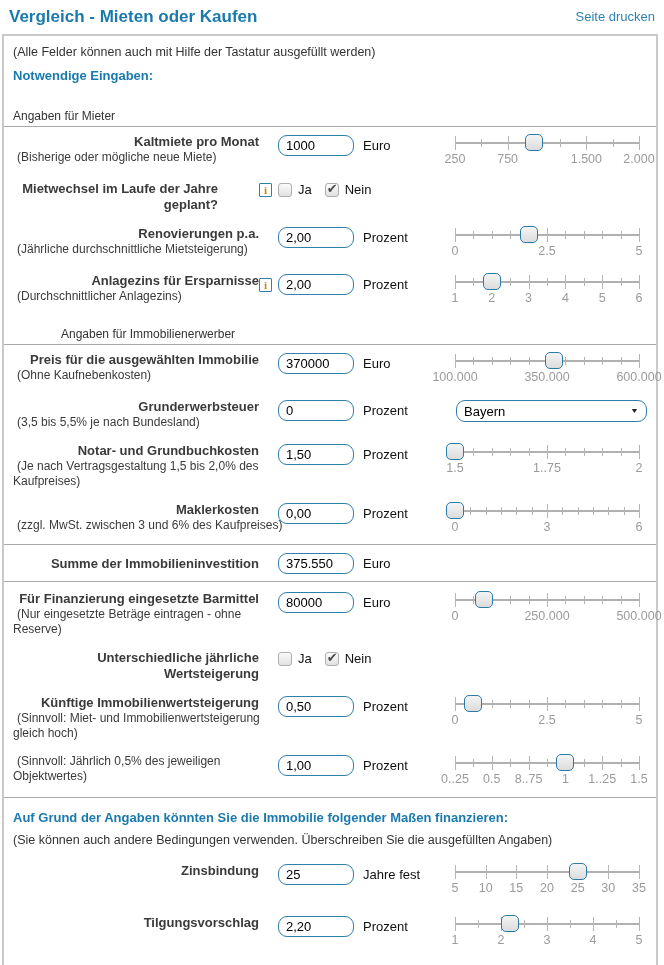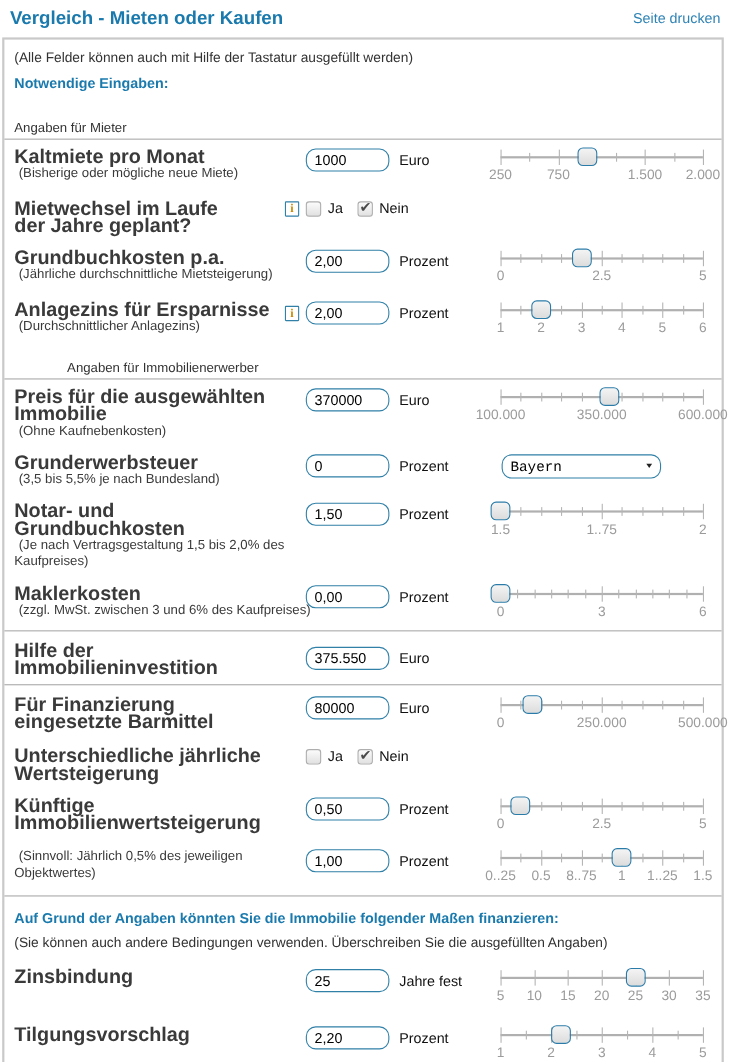--- a/index.html
+++ b/index.html
@@ -21,21 +21,21 @@
   .sec-label { padding: 0 9px; font-size: 12px; color: #333; margin-bottom: 3px; }
   .sec-label.second { margin-top: 20px; margin-left: 48px; }
   .hr { height: 1px; background: #aaa; }
   .hr.under-sec { margin-bottom: 7px; }
   .fin-heading { padding: 0 9px; font-size: 13px; font-weight: bold; color: #1a7aad; margin: 12px 0 8px; }
   .fin-note { padding: 0 9px; font-size: 12.5px; color: #333; margin-bottom: 16px; }
 
   
   .row { display: flex; align-items: flex-start; padding: 0 9px; margin-bottom: 13px; }
   .lbl { width: 246px; flex: none; }
-  .lbl .t { font-size: 18px; font-weight: bold; color: #3a3a3a; line-height: 16px; }
+  .lbl .t { font-size: 13px; font-weight: bold; color: #3a3a3a; line-height: 16px; text-align: right; }
   .row.narrowlbl .lbl .t { max-width: 205px; }
   .lbl .s { font-size: 12px; color: #3a3a3a; line-height: 15px; text-indent: 4px; width: 272px; }
   .ctl { width: 194px; flex: none; display: flex; align-items: center; margin-top: 1px; }
   .islot { width: 19px; flex: none; display: flex; align-items: center; }
   .info {
     width: 13px; height: 14px; border: 1px solid #3080a8; background: #fff;
     color: #c98a00; font-family: "Liberation Serif", serif; font-weight: bold; font-size: 11px;
     display: flex; align-items: center; justify-content: center; border-radius: 1px; cursor: pointer;
   }
   input.val {
@@ -54,21 +54,21 @@
   .cb.checked::after { content: "✔"; position: absolute; top: -3px; left: 1px; font-size: 13px; color: #4a4a4a; }
   .cb-label { margin: 0 13px 0 6px; font-size: 13px; color: #111; text-align: center; }
 
   
   .sel {
     border: 1px solid #3080a8; border-radius: 9px; background: #fff; cursor: pointer;
     display: flex; align-items: center; justify-content: space-between;
     height: 22px; padding: 0 7px; font-size: 13px; color: #000; flex: none;
   }
   .sel .arrow { font-size: 9px; color: #222; transform: scaleY(0.8); }
-  .sel.bundesland { width: 145px; margin-left: 3px; margin-top: 1px; font-family: Liberation Mono, monospace; }
+  .sel.bundesland { width: 191px; margin-left: 3px; margin-top: 1px; }
 
   
   .sliderwrap { flex: 1; }
   .slider { position: relative; width: 184px; height: 36px; margin-left: 2px; margin-top: -2px; cursor: pointer; }
   .slider .track { position: absolute; left: 0; right: 0; top: 10px; height: 2px; background: #b0b0b0; }
   .slider .tick { position: absolute; width: 1px; background: #b5b5b5; top: 7px; height: 8px; }
   .slider .tick.major { top: 4px; height: 14px; }
   .slider .tlabel {
     position: absolute; top: 20px; transform: translateX(-50%);
     font-size: 12.5px; color: #9b9b9b; white-space: nowrap;
@@ -138,21 +138,21 @@
         </span>
       <span class="cb"></span>
       <span class="cb-label">Ja</span>
       <span class="cb checked"></span>
       <span class="cb-label">Nein</span>
     </div>
   </div>
 
   <div class="row">
     <div class="lbl">
-      <div class="t">Grundbuchkosten p.a.</div>
+      <div class="t">Renovierungen p.a.</div>
       <div class="s">(Jährliche durchschnittliche Mietsteigerung)</div>
     </div>
     <div class="ctl">
       <span class="islot"></span>
       <input class="val" value="2,00" style="">
       <span class="unit">Prozent</span>
     </div>
     <div class="sliderwrap">
         <div class="slider">
           <div class="track"></div>
@@ -326,32 +326,33 @@
           <span class="tlabel" style="left: 0%;">0</span>
           <span class="tlabel" style="left: 50%;">3</span>
           <span class="tlabel" style="left: 100%;">6</span>
           <div class="handle" style="left: 0%;"></div>
         </div>
       </div>
   </div>
 
   <div class="row sum">
     <div class="lbl">
-      <div class="t">Hilfe der Immobilieninvestition</div>
+      <div class="t">Summe der Immobilieninvestition</div>
     </div>
     <div class="ctl">
       <span class="islot"></span>
       <input class="val" value="375.550" style="">
       <span class="unit">Euro</span>
     </div>
   </div>
 
   <div class="row">
     <div class="lbl">
       <div class="t">Für Finanzierung eingesetzte Barmittel</div>
+      <div class="s">(Nur eingesetzte Beträge eintragen - ohne Reserve)</div>
     </div>
     <div class="ctl">
       <span class="islot"></span>
       <input class="val" value="80000" style="">
       <span class="unit">Euro</span>
     </div>
     <div class="sliderwrap">
         <div class="slider">
           <div class="track"></div>
           <div class="tick major" style="left: 0%;"></div>
@@ -382,20 +383,21 @@
       <span class="cb"></span>
       <span class="cb-label">Ja</span>
       <span class="cb checked"></span>
       <span class="cb-label">Nein</span>
     </div>
   </div>
 
   <div class="row">
     <div class="lbl">
       <div class="t">Künftige Immobilienwertsteigerung</div>
+      <div class="s">(Sinnvoll: Miet- und Immobilienwertsteigerung gleich hoch)</div>
     </div>
     <div class="ctl">
       <span class="islot"></span>
       <input class="val" value="0,50" style="">
       <span class="unit">Prozent</span>
     </div>
     <div class="sliderwrap">
         <div class="slider">
           <div class="track"></div>
           <div class="tick major" style="left: 0%;"></div>

